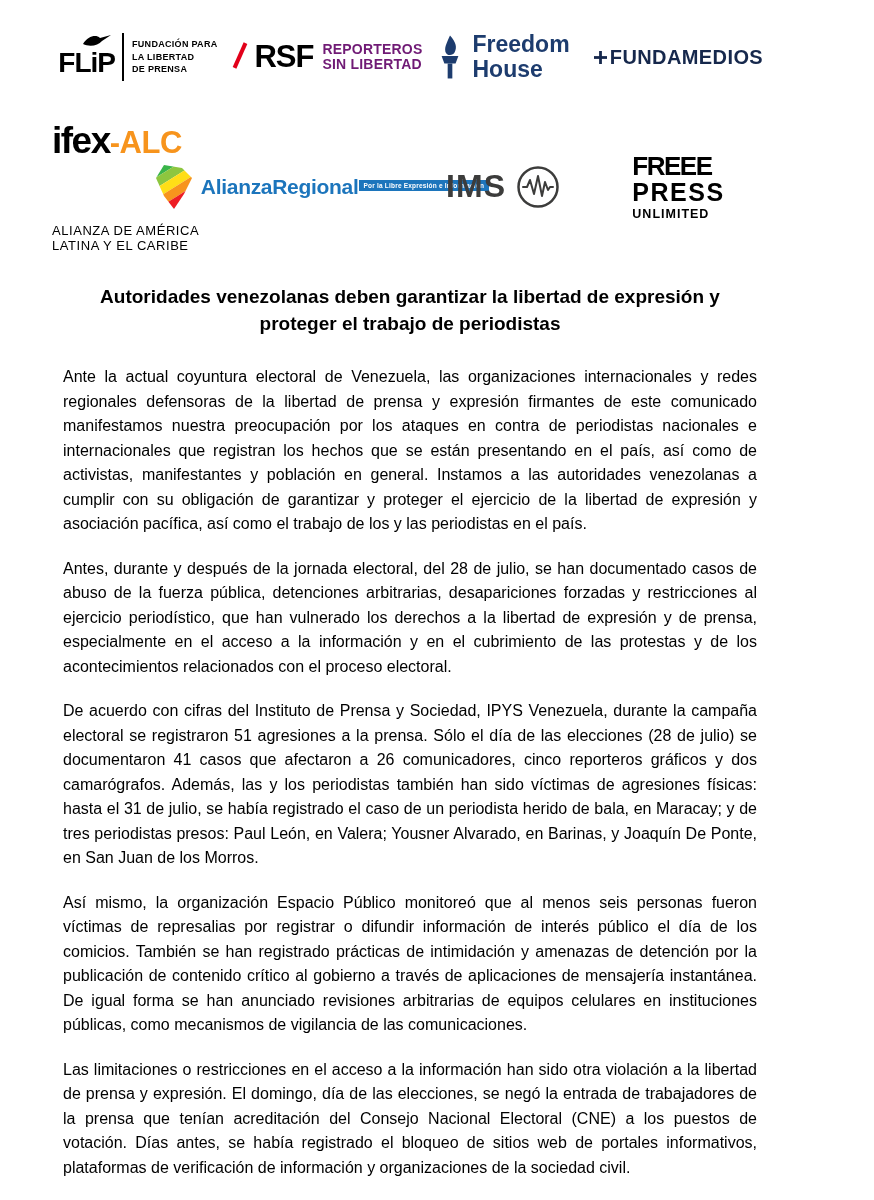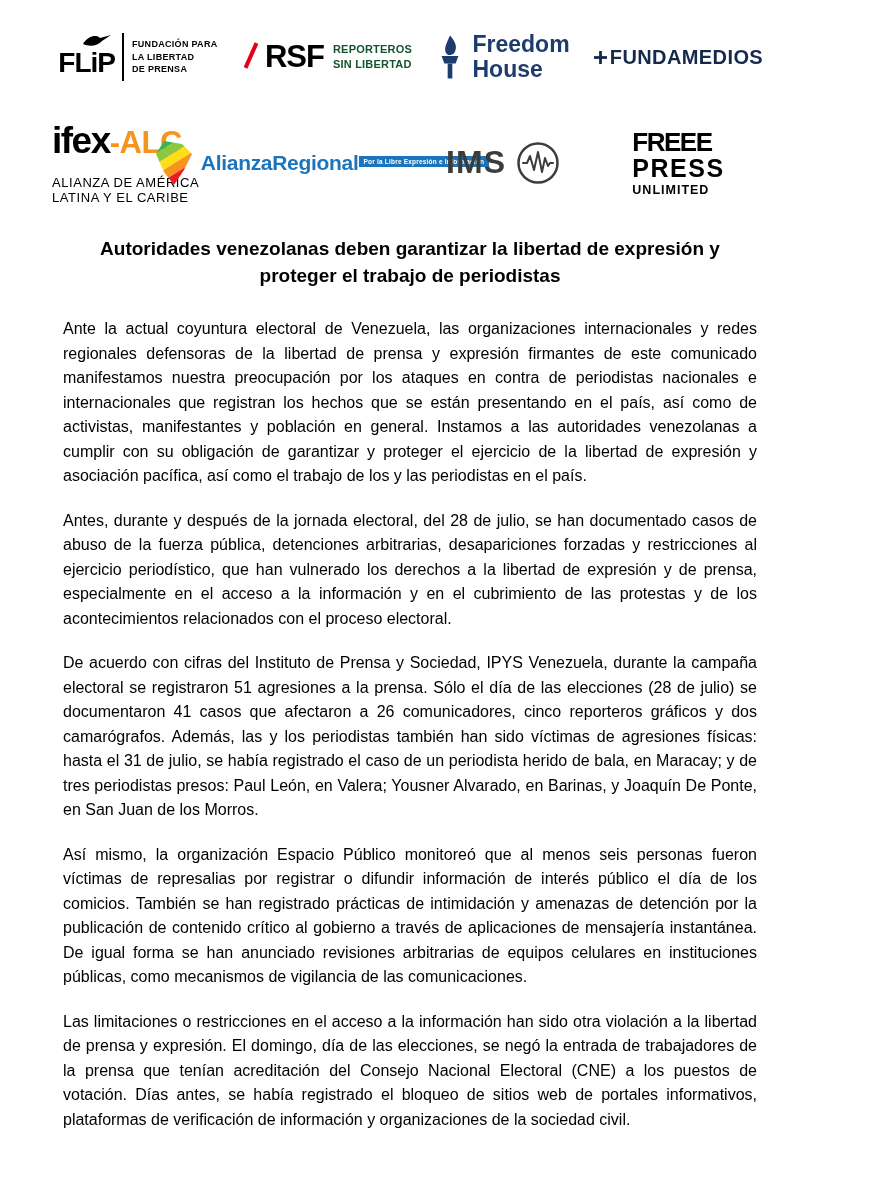--- a/index.html
+++ b/index.html
@@ -22,31 +22,31 @@
   .flip-mark { position: relative; padding-top: 12px; }
   .flip-word { font-size: 28px; font-weight: 900; letter-spacing: -1px; }
   .flip-bird { position: absolute; top: -2px; left: 24px; }
   .flip-divider { width: 2px; height: 48px; background: #000; margin: 0 8px 0 7px; }
   .flip-tagline { font-size: 9px; font-weight: 700; line-height: 12.5px; letter-spacing: .3px; }
 
   
   .rsf-mark { position: relative; margin-right: 9px; }
   .rsf-word { font-size: 31px; font-weight: 900; letter-spacing: -1px; margin-left: 36px; }
   .rsf-slash { position: absolute; left: 20px; top: 3px; width: 4px; height: 27px; background: #e2001a; transform: rotate(24deg); }
-  .rsf-tagline { color: #14532d; font-weight: 900; font-size: 11px; line-height: 15px; letter-spacing: .2px; }
+  .rsf-tagline { color: #701a75; font-weight: 900; font-size: 14px; line-height: 15px; letter-spacing: .2px; }
 
   
   .fh-text { color: #1d3c6e; font-size: 23px; font-weight: 700; line-height: 25px; margin-left: 8px; }
 
   
   .fm { color: #16284c; font-weight: 800; font-size: 20px; letter-spacing: .4px; display: flex; align-items: center; }
   .fm-icon { margin-right: 3px; display: inline-flex; }
 
   
-  .ifex-wrap { display: flex; flex-direction: column; align-items: flex-start; }
+  .ifex-wrap { display: flex; flex-direction: column; align-items: flex-start; gap: 48px; }
   .ifex-row { display: flex; align-items: baseline; }
   .ifex-word { font-size: 37px; font-weight: 900; letter-spacing: -1.5px; }
   .ifex-suffix { font-size: 31px; font-weight: 900; color: #f7941d; letter-spacing: -0.5px; }
   .ifex-tagline { font-size: 13px; font-weight: 400; letter-spacing: .55px; margin-top: 13px; }
 
   
   .ar-right { margin-left: 7px; display: flex; flex-direction: row; align-items: flex-start; }
   .ar-line { color: #1c75bc; font-size: 21px; font-weight: 800; line-height: 22px; letter-spacing: -0.3px; }
   .ar-banner { margin-top: 4px; background: #1c75bc; color: #fff; font-size: 6.5px; font-weight: 700; padding: 2px 5px; letter-spacing: .2px; white-space: nowrap; }
 

